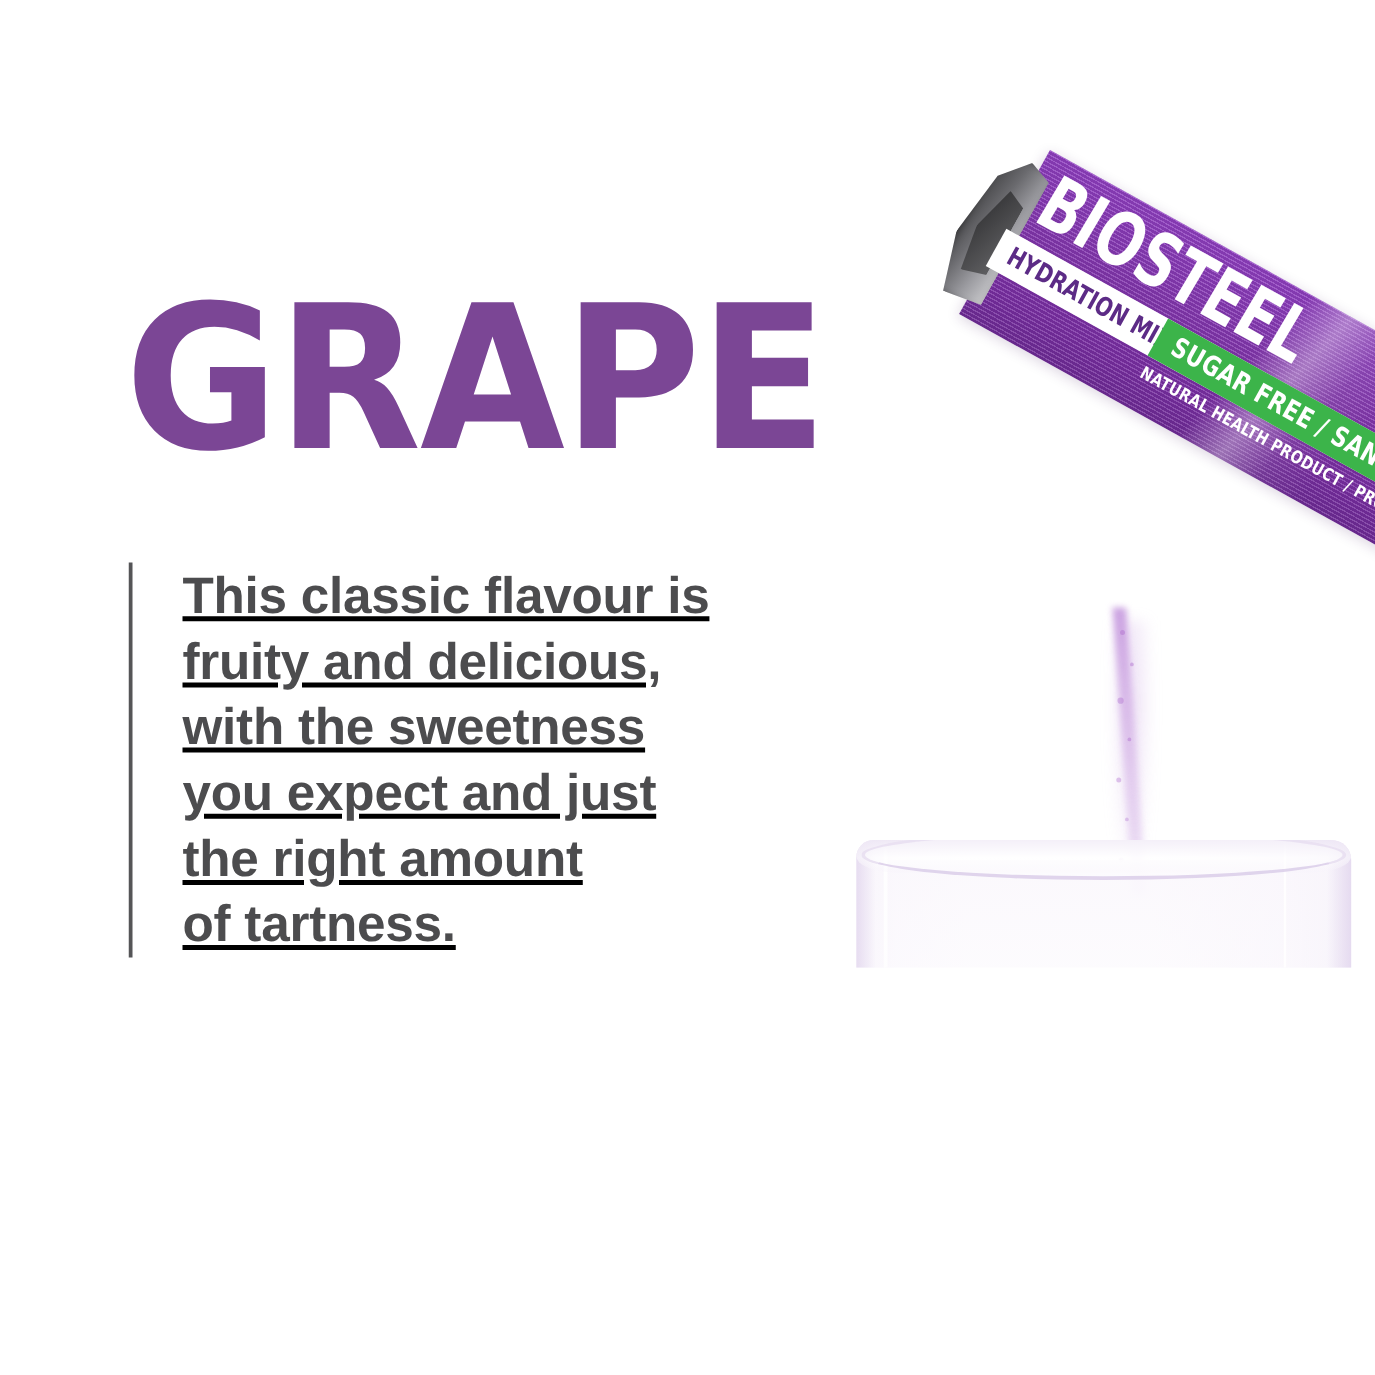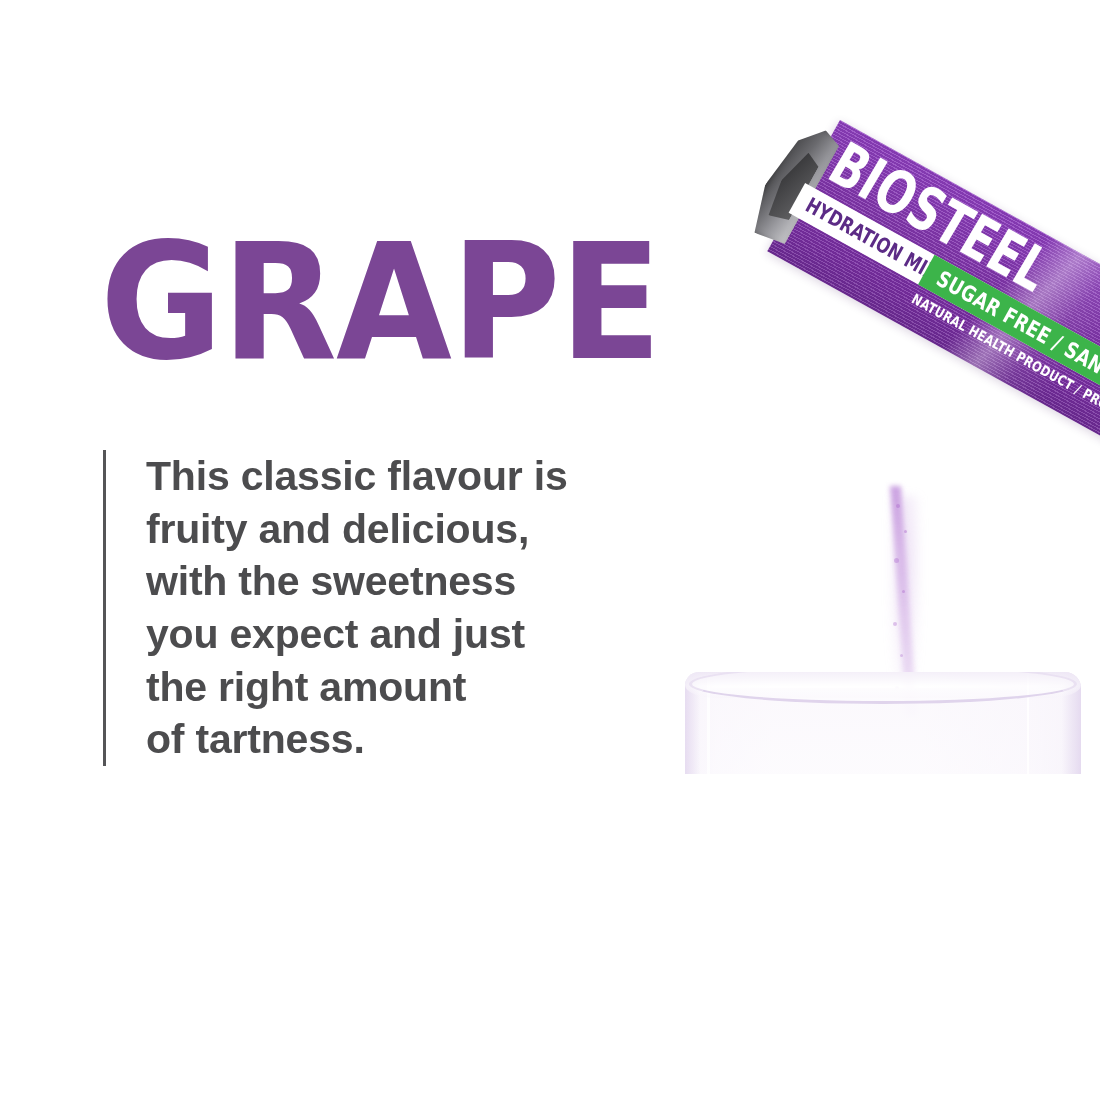--- a/index.html
+++ b/index.html
@@ -37,20 +37,21 @@
     font-family:"DejaVu Sans Condensed","Liberation Sans Narrow","Liberation Sans", sans-serif;
     transform:scaleX(1.04);
     transform-origin:left center;
     white-space:nowrap;
   }
   #description-block {
     position:absolute;
     left:103px; top:450px;
     display:flex;
     align-items:flex-start;
+    text-decoration:underline;
   }
   #description-rule {
     width:3px;
     background:#555557;
     flex:0 0 3px;
     height:316px;
   }
   #description-text {
     margin-left:40px;
     font-size:41px;

